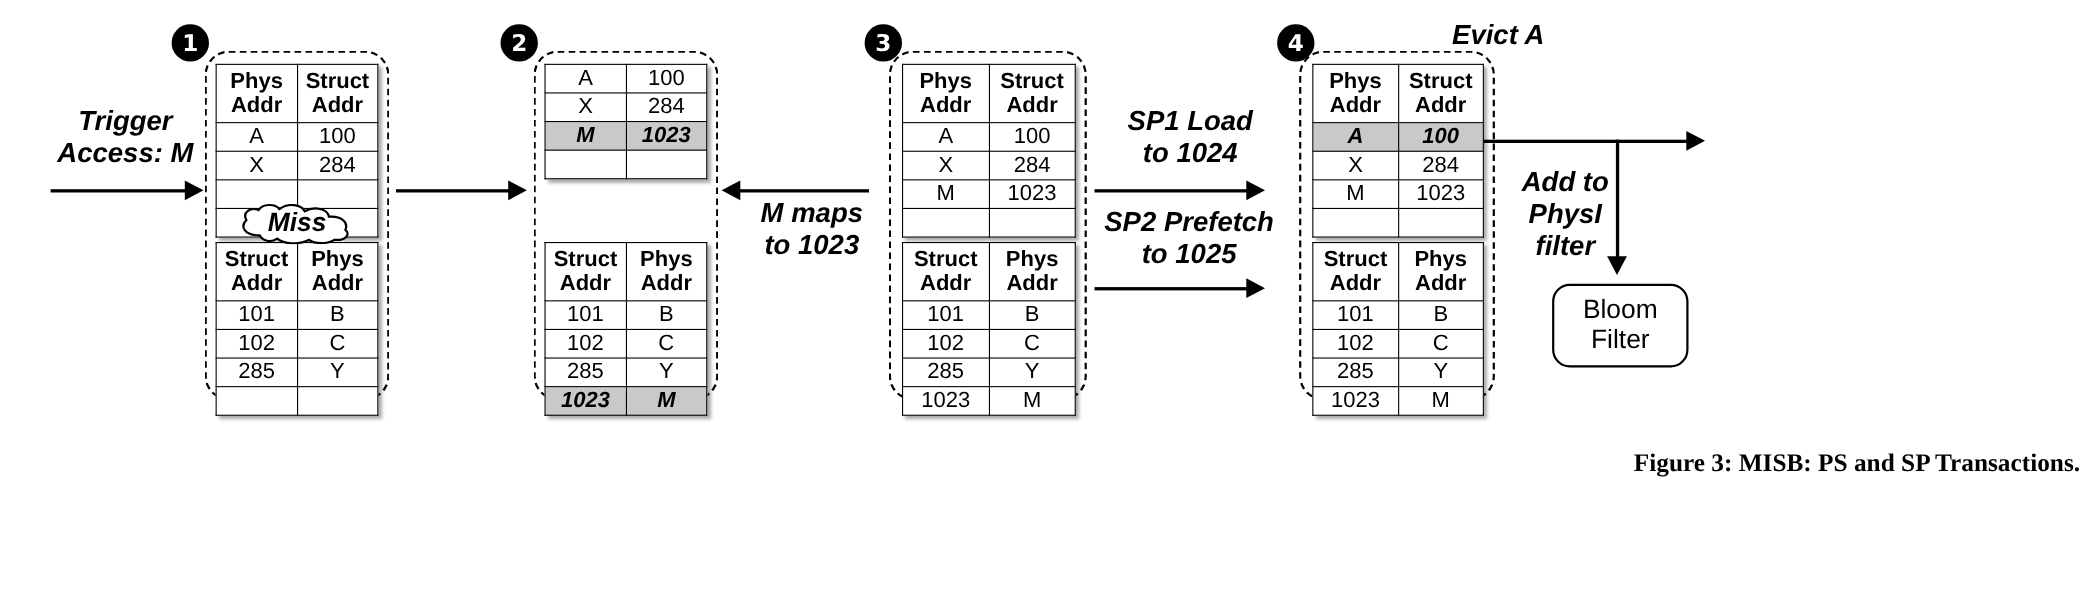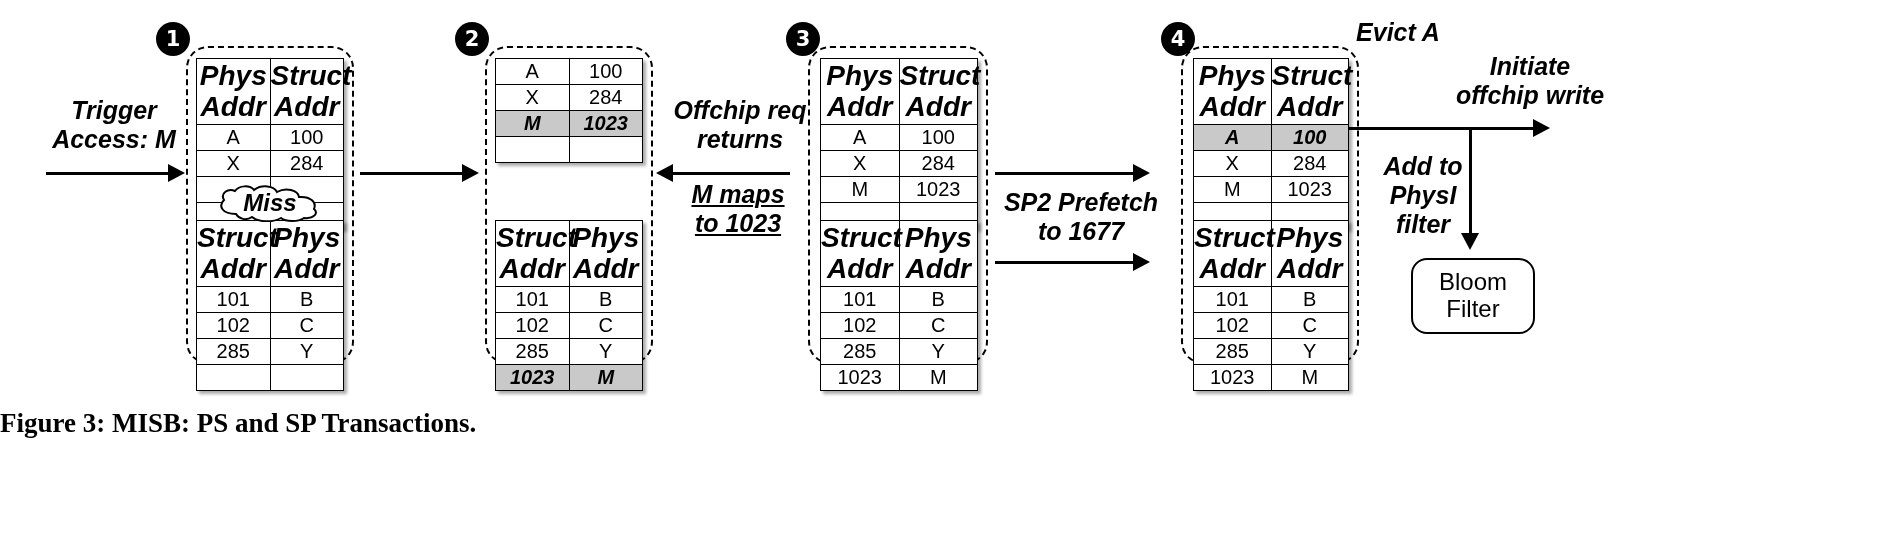--- a/index.html
+++ b/index.html
@@ -31,23 +31,22 @@
   }
   .tbl td{
     border:1.6px solid #000;
     text-align:center;
     font-size:20px;
     height:25px;
     padding:0;
     font-family:"Liberation Sans", sans-serif;
   }
   .tbl td.hd{
-    font-weight:bold;font-size:28px;height:50px;line-height:1.12;
+    font-weight:bold;font-size:20px;height:50px;line-height:1.12;
     padding:1px 0;
-    font-style:italic;
   }
   .tbl td.hl{background:#c9c9c9;font-style:italic;font-weight:bold;}
   .tbl td.blank{height:25px;}
 
   
   .lbl{
     position:absolute;font-style:italic;font-weight:bold;
     font-size:25px;line-height:1.16;text-align:center;
     font-family:"Liberation Sans", sans-serif;white-space:pre-line;
   }
@@ -83,22 +82,22 @@
   
   .bloom{
     position:absolute;border:2.5px solid #000;border-radius:16px;background:#fff;
     display:flex;align-items:center;justify-content:center;text-align:center;
     font-size:24px;line-height:1.12;font-family:"Liberation Sans", sans-serif;
     white-space:pre-line;
   }
 
   
   .caption{
-    position:absolute;width:100%;text-align:left;
-    font-family:"Liberation Serif", serif;font-weight:bold;font-size:27px;
+    position:absolute;width:100%;text-align:right;
+    font-family:"Liberation Serif", serif;font-weight:bold;font-size:23px;
   }
 </style>
 </head>
 <body>
 
 <div class="canvas">
 
   <div class="badge" style="left:156px;top:22px;">1</div>
   <div class="panel" style="left:186px;top:46px;width:168px;height:318px;"></div>
 
@@ -294,25 +293,23 @@
       <td>285</td>
       <td>Y</td>
     </tr>
     <tr>
       <td>1023</td>
       <td>M</td>
     </tr>
   </tbody>
     </table>
 
-  <div class="lbl" style="left:660px;top:96px;width:160px;">Offchip req
-returns</div>
   <div class="arrow-h" style="left:672px;top:172px;width:118px;"></div>
   <div class="head-l" style="left:656px;top:164px;"></div>
-  <div class="lbl" style="left:660px;top:180px;width:156px;text-decoration:underline;">M maps
+  <div class="lbl" style="left:660px;top:180px;width:156px;">M maps
 to 1023</div>
 
   <div class="badge" style="left:1161px;top:22px;">4</div>
   <div class="panel" style="left:1181px;top:46px;width:178px;height:318px;"></div>
 
   <table class="tbl" style="left:1193px;top:58px;width:156px;">
     <tbody>
         <tr>
       <td class="hd">
             <span style="display:block">Phys</span>
@@ -366,32 +363,32 @@
       <td>285</td>
       <td>Y</td>
     </tr>
     <tr>
       <td>1023</td>
       <td>M</td>
     </tr>
   </tbody>
     </table>
 
-  <div class="lbl" style="left:1288px;top:18px;width:220px;">Evict A</div>
-
+  <div class="lbl" style="left:1252px;top:18px;width:220px;">Evict A</div>
+
+  <div class="lbl" style="left:992px;top:96px;width:180px;">SP1 Load
+to 1024</div>
   <div class="arrow-h" style="left:995px;top:172px;width:140px;"></div>
   <div class="head-r" style="left:1133px;top:164px;"></div>
 
   <div class="lbl" style="left:982px;top:188px;width:198px;">SP2 Prefetch
-to 1677</div>
+to 1025</div>
   <div class="arrow-h" style="left:995px;top:261px;width:140px;"></div>
   <div class="head-r" style="left:1133px;top:253px;"></div>
 
-  <div class="lbl" style="left:1380px;top:52px;width:300px;">Initiate
-offchip write</div>
 
   <div class="arrow-h" style="left:1349px;top:127px;width:186px;"></div>
   <div class="head-r" style="left:1533px;top:119px;"></div>
 
   <div class="arrow-v" style="left:1469px;top:127px;height:110px;"></div>
   <div class="head-d" style="left:1461px;top:233px;"></div>
 
   <div class="lbl" style="left:1368px;top:152px;width:110px;">Add to
 PhysI
 filter</div>

